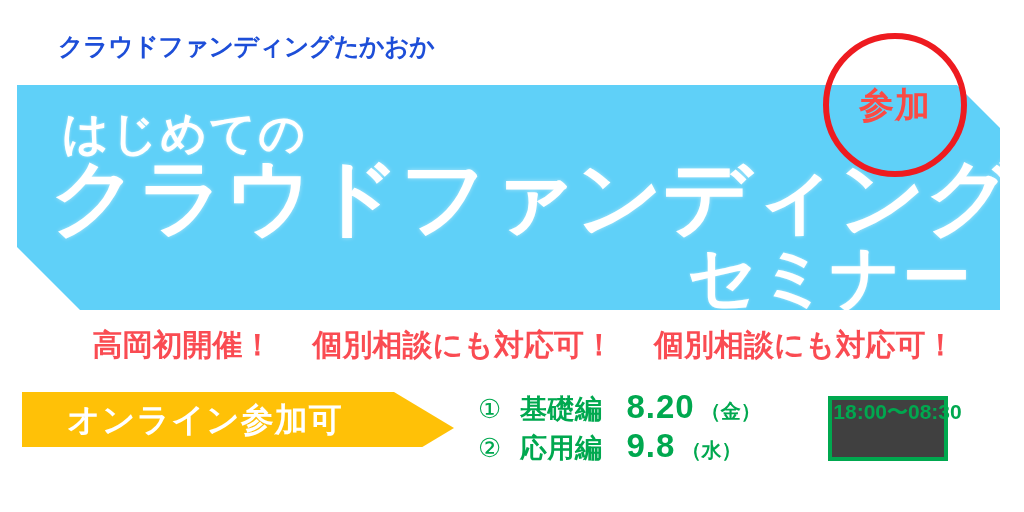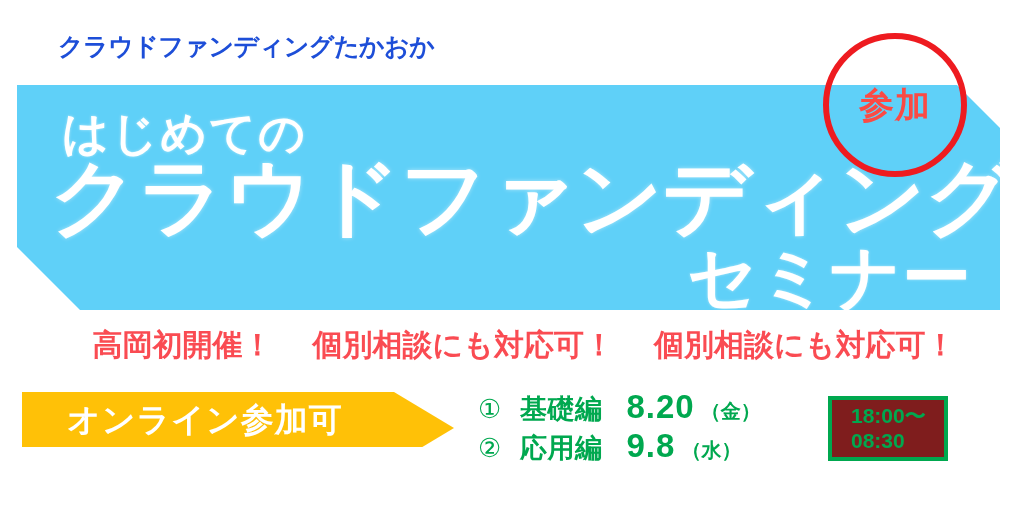--- a/index.html
+++ b/index.html
@@ -196,23 +196,22 @@
 
   
   .timebox {
     position: absolute;
     left: 828px;
     top: 396px;
     width: 120px;
     height: 65px;
     border: 4px solid #00a84f;
     box-sizing: border-box;
-    background: #7f1d1d;
-    display: flex;
-    flex-direction: column;
+    background: #404040;
+    display: flex;
     align-items: flex-start;
     justify-content: center;
     padding-left: 19px;
   }
   .timebox span {
     font-size: 21px;
     font-weight: bold;
     color: #00a84f;
     line-height: 1.18;
     letter-spacing: 0px;

